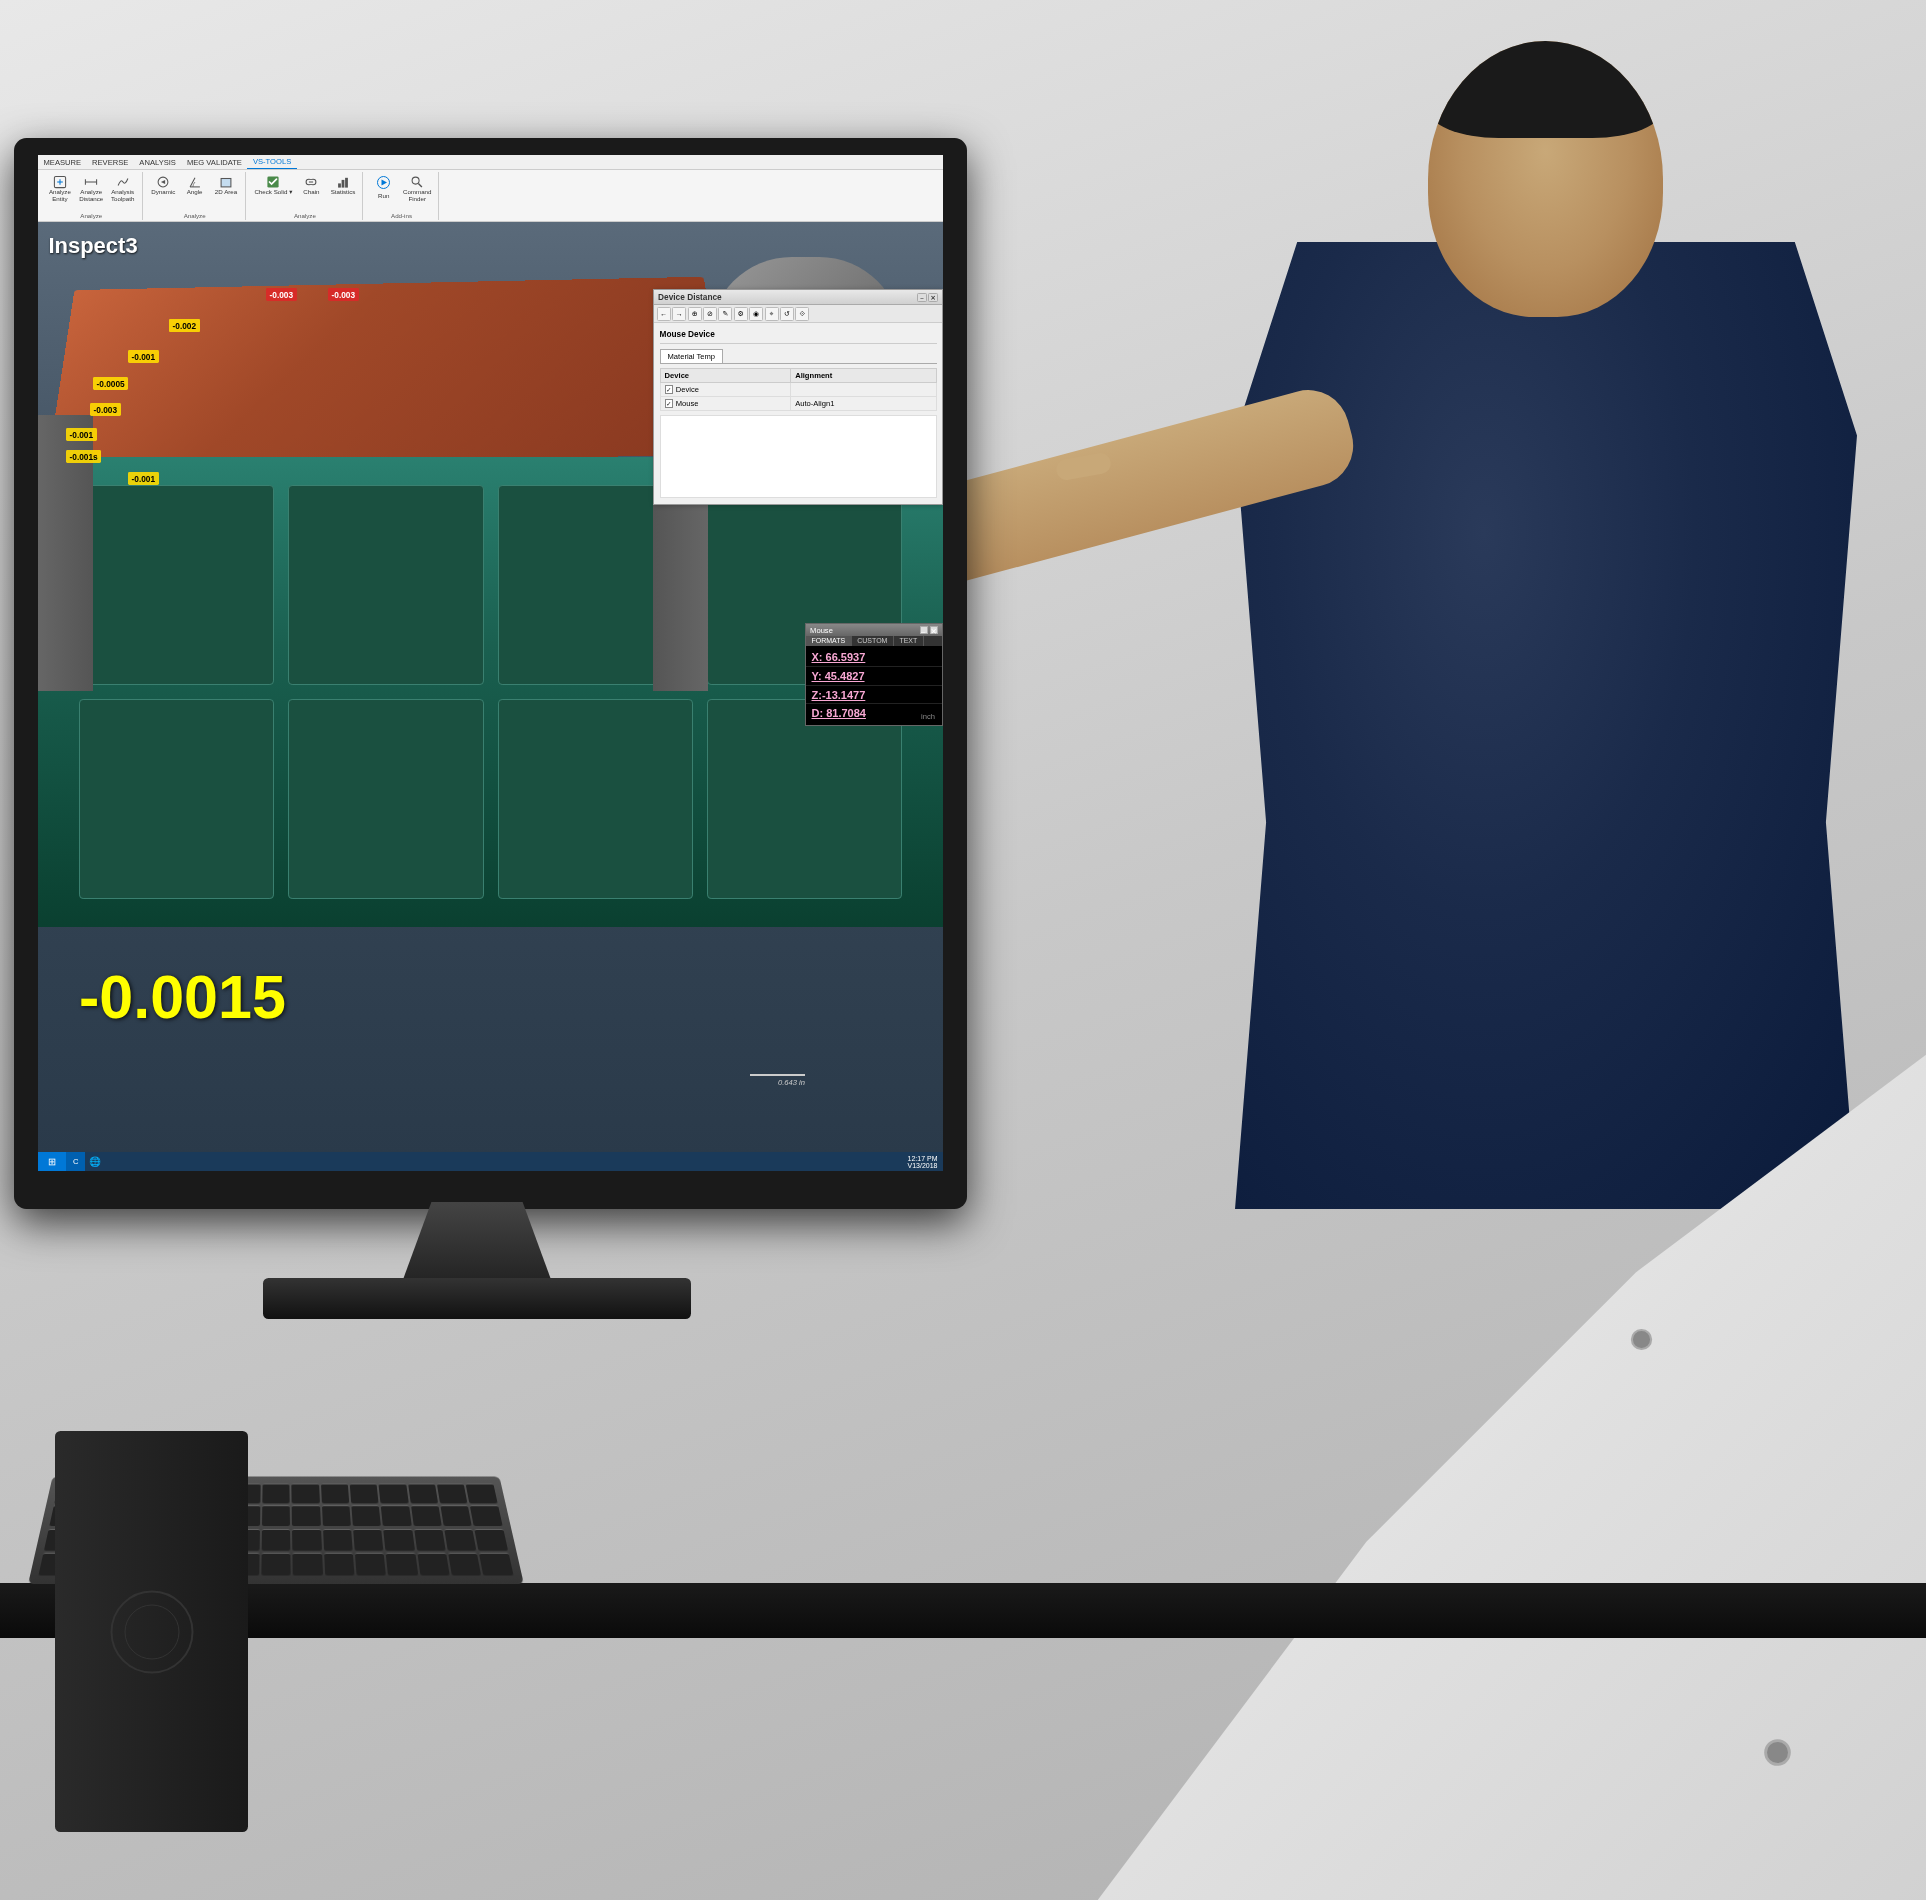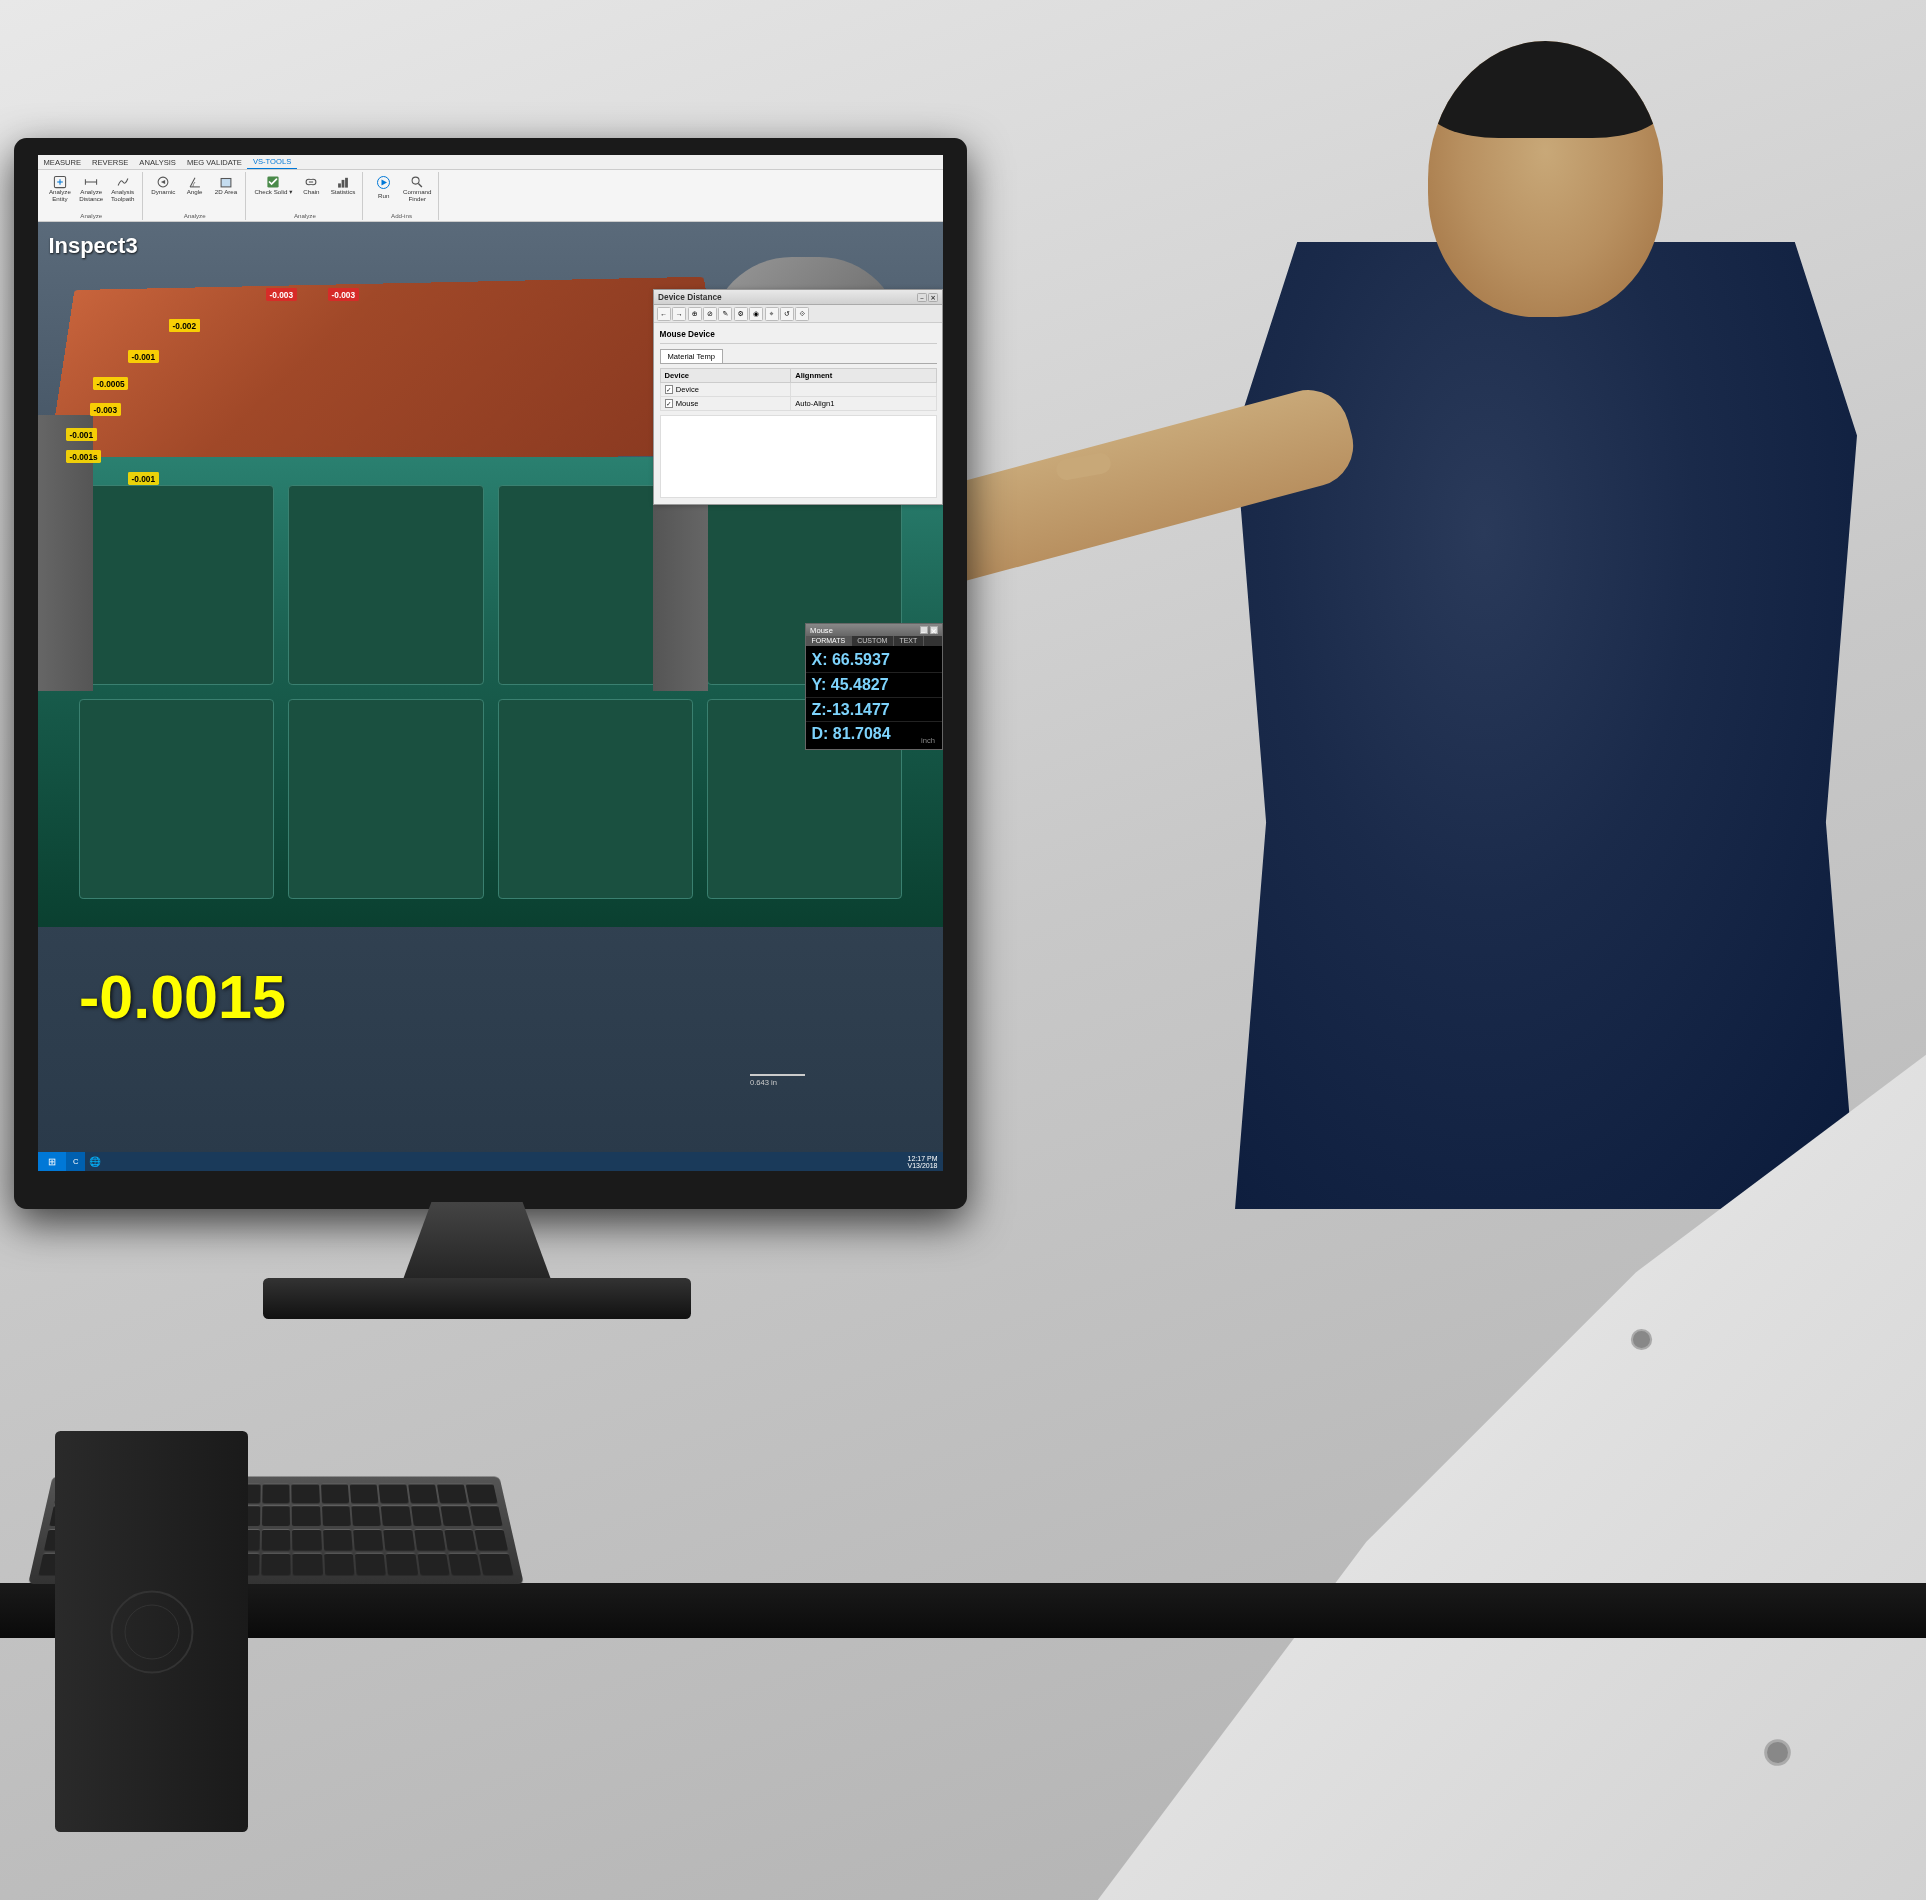--- a/index.html
+++ b/index.html
@@ -348,24 +348,25 @@
       border-right: 0.7px solid #555;
     }
 
     .mouse-tab.active {
       background: #555;
       color: #fff;
     }
 
     .coord-row {
       padding: 2.8px 5.5px;
-      font-size: 16px;
+      font-size: 11px;
       font-weight: bold;
-      color: #7dd3fc;
+      color: #f9a8d4;
       border-bottom: 0.7px solid #222;
+      text-decoration: underline;
     }
 
     .coord-row.last {
       border-bottom: none;
     }
 
     
     .monitor-stand {
       position: absolute;
       top: 1064px;
@@ -838,21 +839,21 @@
           <div style="position:absolute; top:206px; left:28px; background:rgba(255,220,0,0.9); 
                color:#000; font-size:8.3px; font-weight:bold; padding:1.4px 3.5px; border-radius:1.4px;">-0.001</div>
           <div style="position:absolute; top:228px; left:28px; background:rgba(255,220,0,0.9); 
                color:#000; font-size:8.3px; font-weight:bold; padding:1.4px 3.5px; border-radius:1.4px;">-0.001s</div>
           <div style="position:absolute; top:250px; left:90px; background:rgba(255,220,0,0.9); 
                color:#000; font-size:8.3px; font-weight:bold; padding:1.4px 3.5px; border-radius:1.4px;">-0.001</div>
 
           <div style="position:absolute; bottom:124px; left:41px; font-size:61px; font-weight:bold;
                color:#ffff00; text-shadow:1.4px 1.4px 4.1px rgba(0,0,0,0.8);margin-top:8px;">-0.0015</div>
 
-          <div style="position:absolute; bottom:69px; right:138px; font-size:7.6px; color:#ccc; text-align:left;">
+          <div style="position:absolute; bottom:69px; right:138px; font-size:7.6px; color:#ccc; text-align:right;font-style:italic;">
             <div style="width:55px; height:1.4px; background:#ccc; margin-bottom:2.8px;"></div>
             <span>0.643 in</span>
           </div>
 
           <div class="device-manager">
             <div class="panel-titlebar">
               <span>Device Distance</span>
               <div class="panel-close-btns">
                 <div class="panel-btn">–</div>
                 <div class="panel-btn">✕</div>

